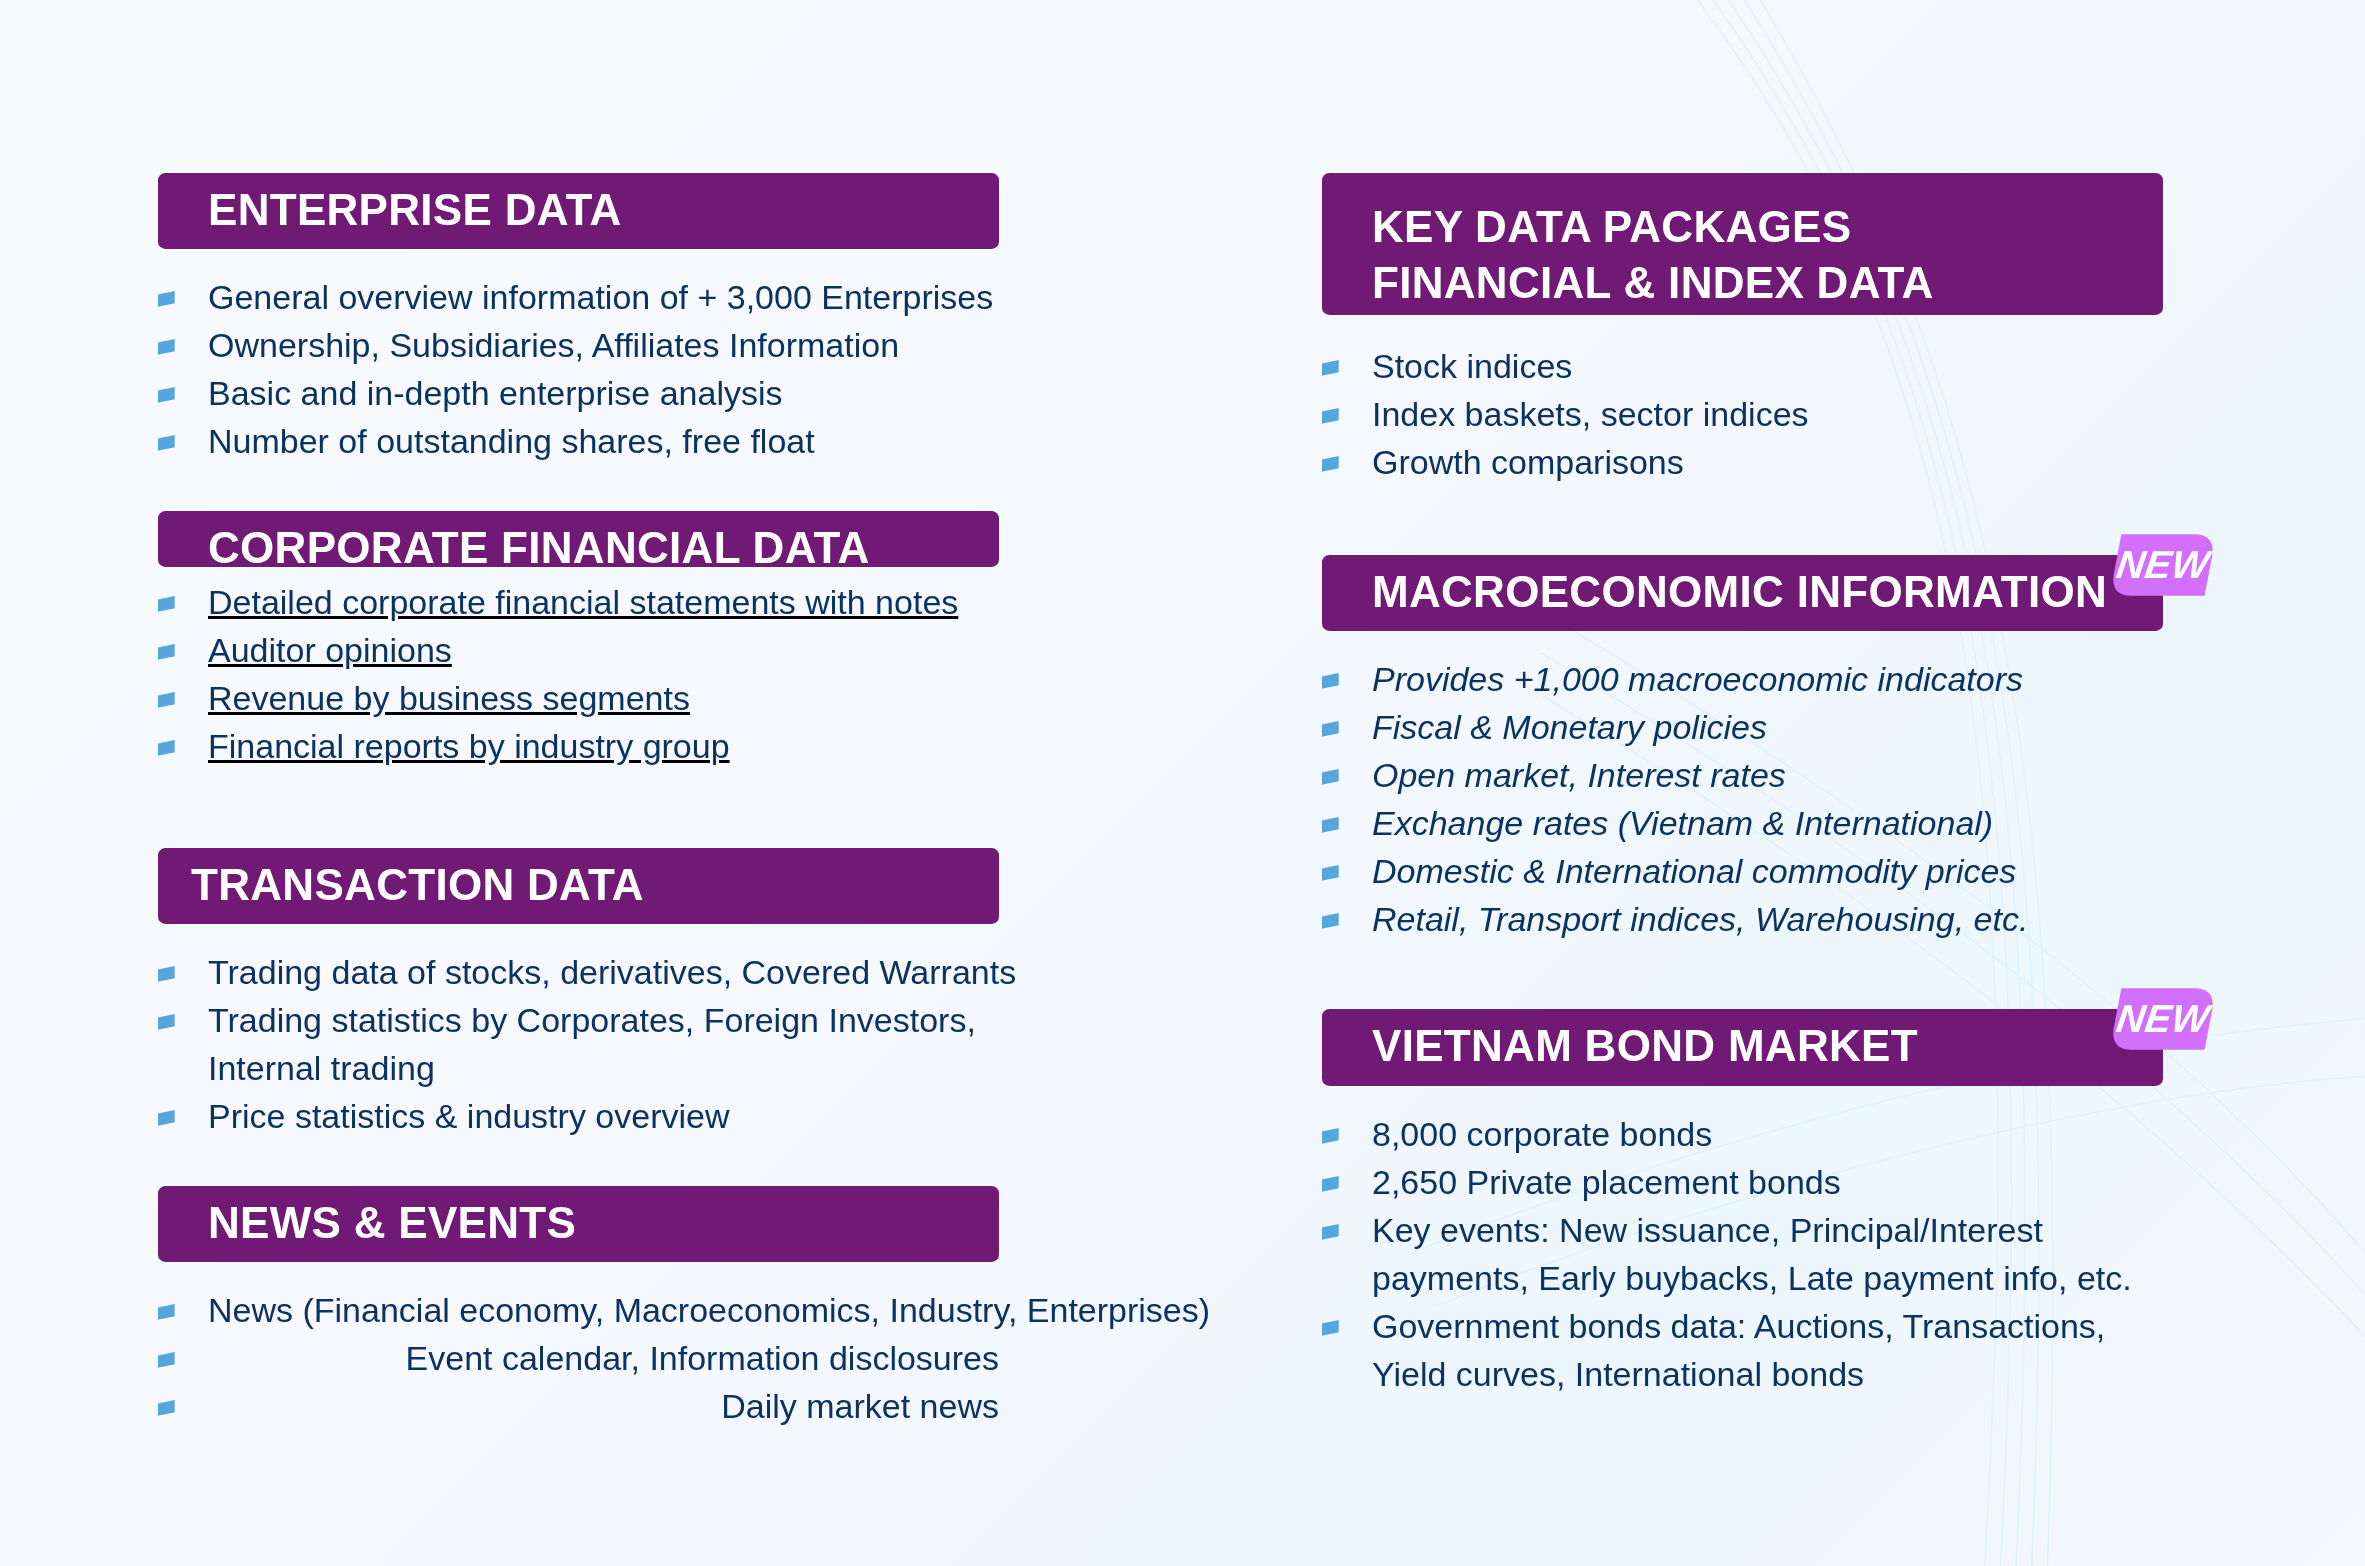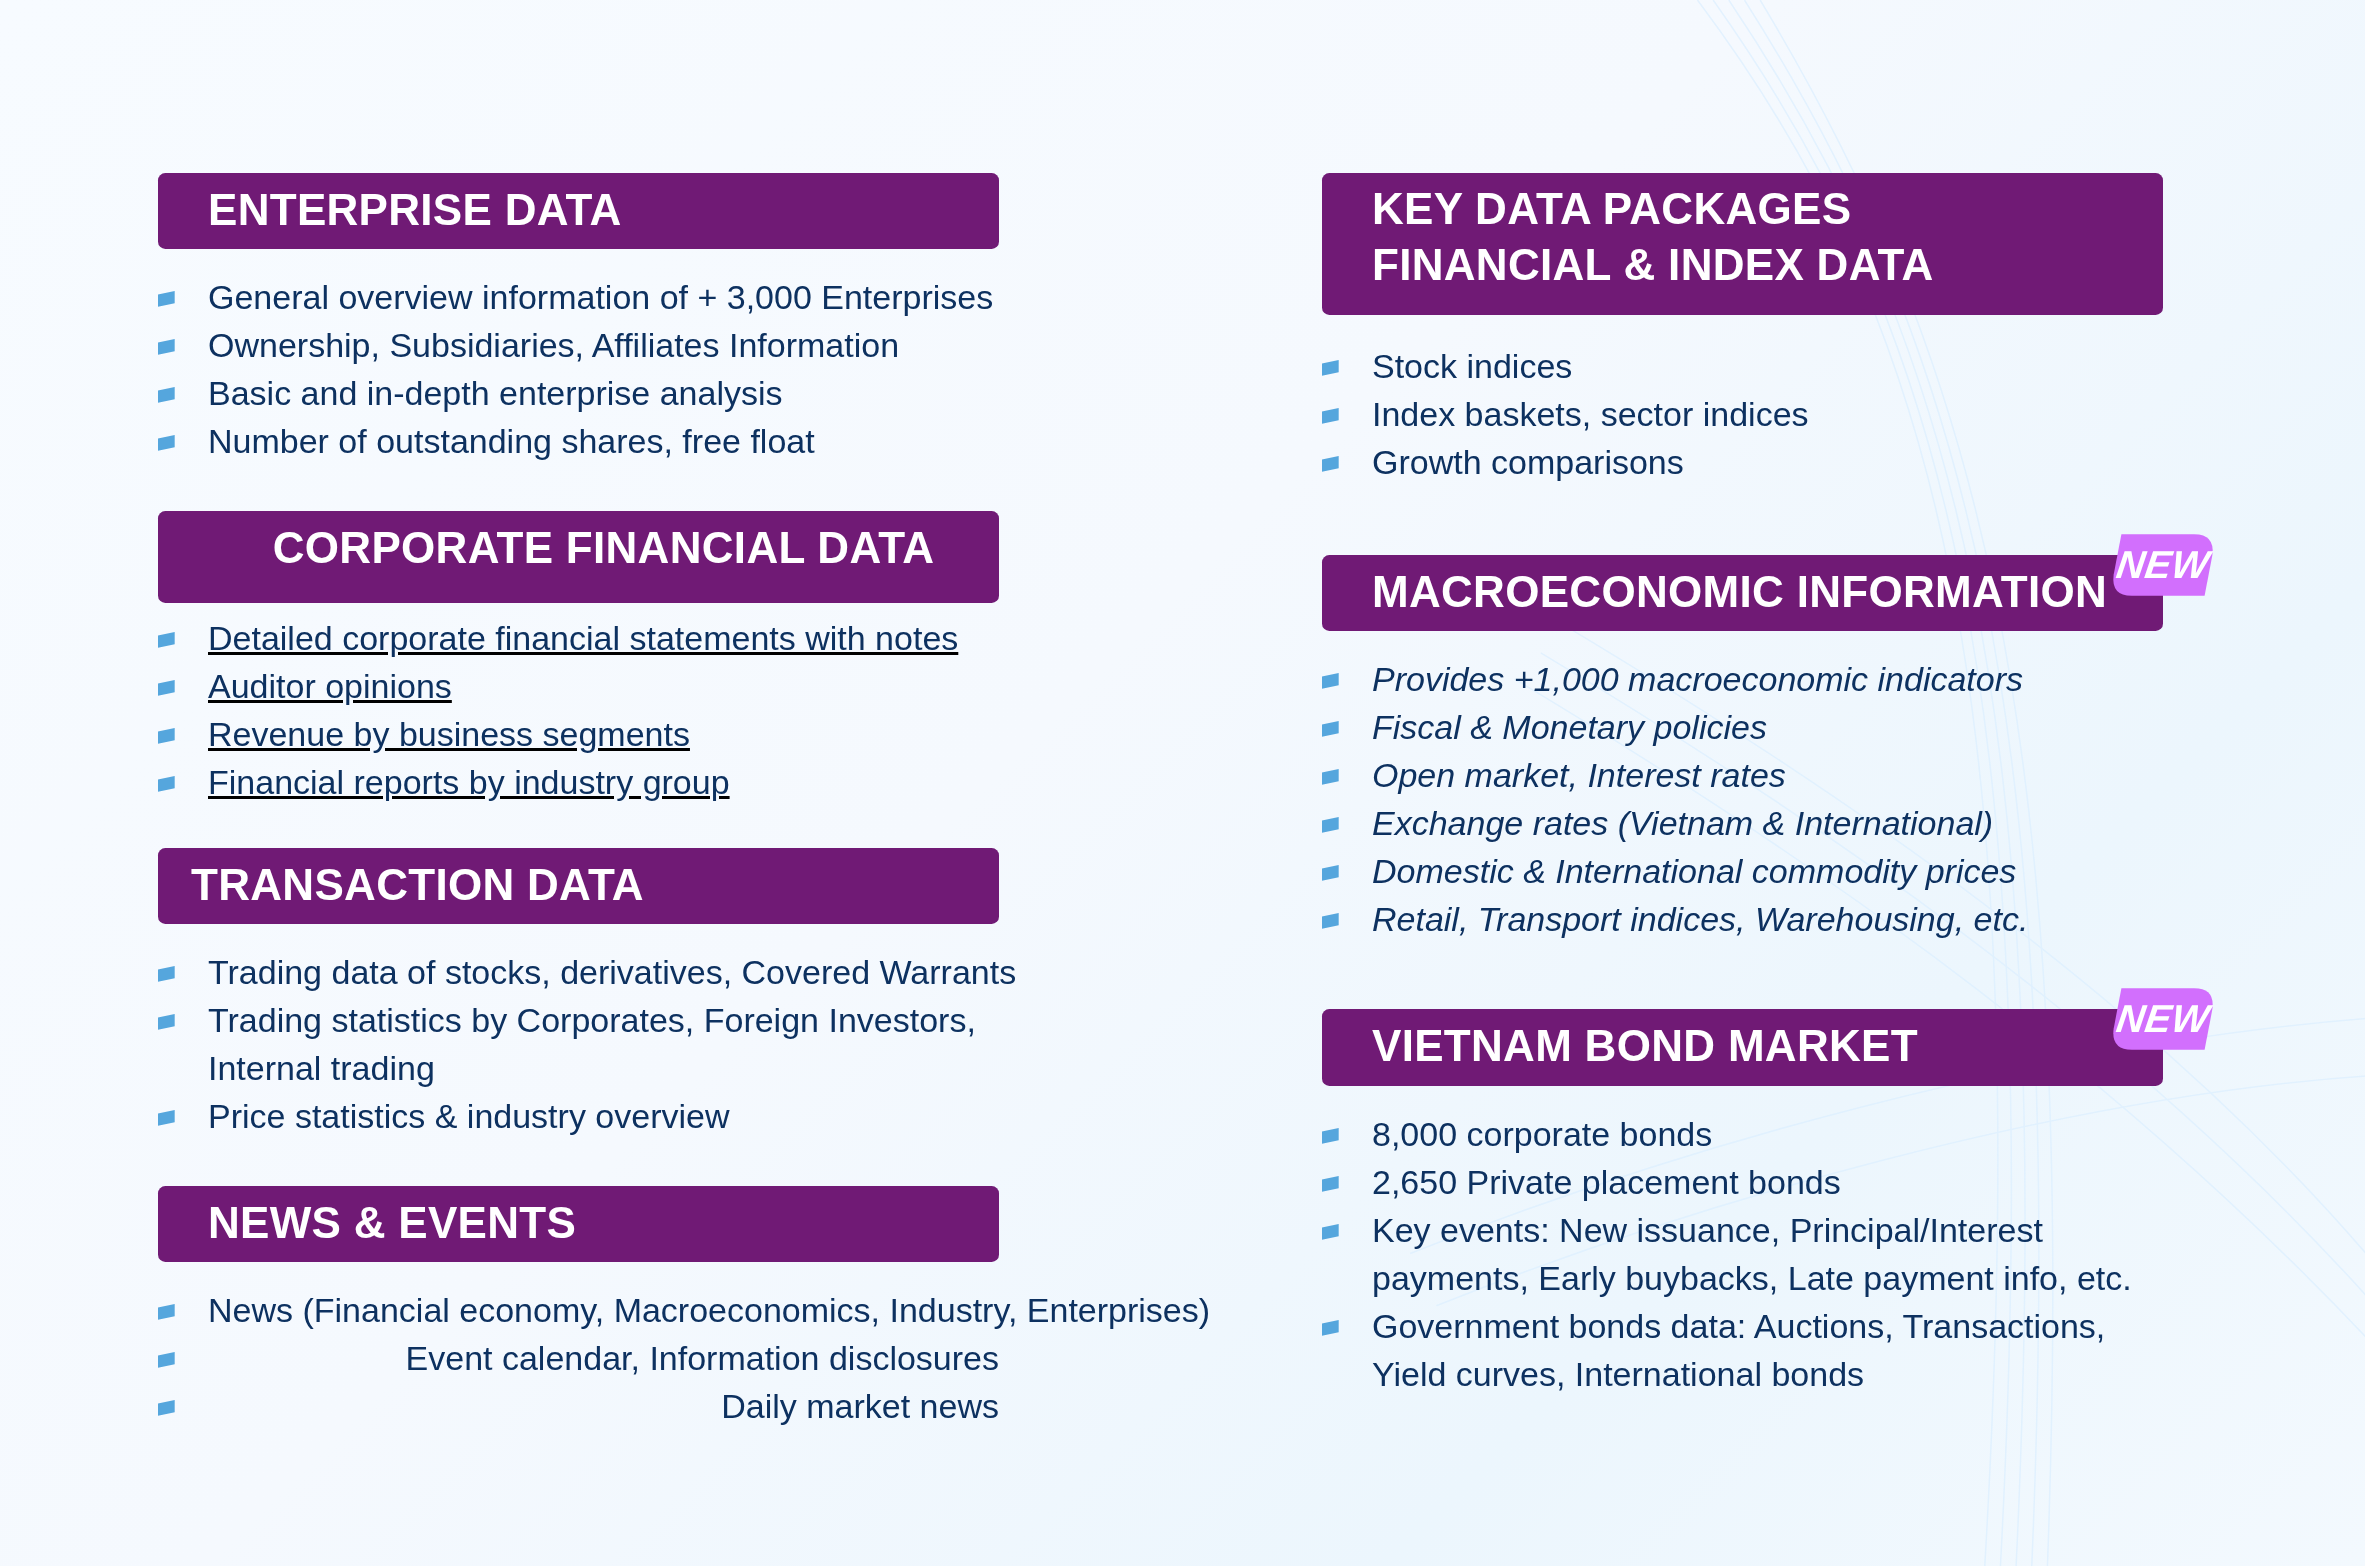--- a/index.html
+++ b/index.html
@@ -62,21 +62,21 @@
   </div>
   <ul class="list" style="margin-top:24px;">
     <li><span class="bullet"></span><span>General overview information of + 3,000 Enterprises</span></li>
     <li><span class="bullet"></span><span>Ownership, Subsidiaries, Affiliates Information</span></li>
     <li><span class="bullet"></span><span>Basic and in-depth enterprise analysis</span></li>
     <li><span class="bullet"></span><span>Number of outstanding shares, free float</span></li>
   </ul>
 </div>
 
 <div class="section" style="left:158px; top:511px;">
-  <div class="header" style="height:92px;text-align:center;">
+  <div class="header" style="height:56px;">
     <span class="line">CORPORATE FINANCIAL DATA</span>
   </div>
   <ul class="list" style="margin-top:11px;text-decoration:underline;">
     <li><span class="bullet"></span><span>Detailed corporate financial statements with notes</span></li>
     <li><span class="bullet"></span><span>Auditor opinions</span></li>
     <li><span class="bullet"></span><span>Revenue by business segments</span></li>
     <li><span class="bullet"></span><span>Financial reports by industry group</span></li>
   </ul>
 </div>
 
@@ -100,21 +100,21 @@
     <span class="line">NEWS &amp; EVENTS</span>
   </div>
   <ul class="list" style="margin-top:24px;text-align:right;">
     <li><span class="bullet"></span><span>News (Financial economy, Macroeconomics, Industry, Enterprises)</span></li>
     <li><span class="bullet"></span><span>Event calendar, Information disclosures</span></li>
     <li><span class="bullet"></span><span>Daily market news</span></li>
   </ul>
 </div>
 
 <div class="section" style="left:1322px; top:173px;">
-  <div class="header" style="height:142px; padding-top:8px;">
+  <div class="header" style="height:142px; padding-top:26px;">
     <span class="line">KEY DATA PACKAGES</span>
     <span class="line">FINANCIAL &amp; INDEX DATA</span>
   </div>
   <ul class="list" style="margin-top:27px;">
     <li><span class="bullet"></span><span>Stock indices</span></li>
     <li><span class="bullet"></span><span>Index baskets, sector indices</span></li>
     <li><span class="bullet"></span><span>Growth comparisons</span></li>
   </ul>
 </div>
 

